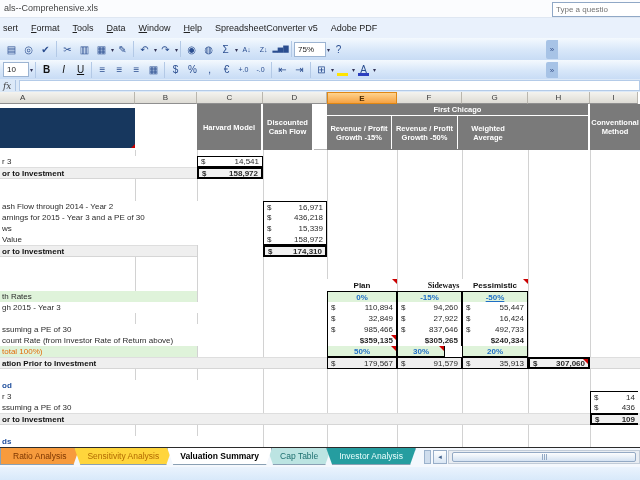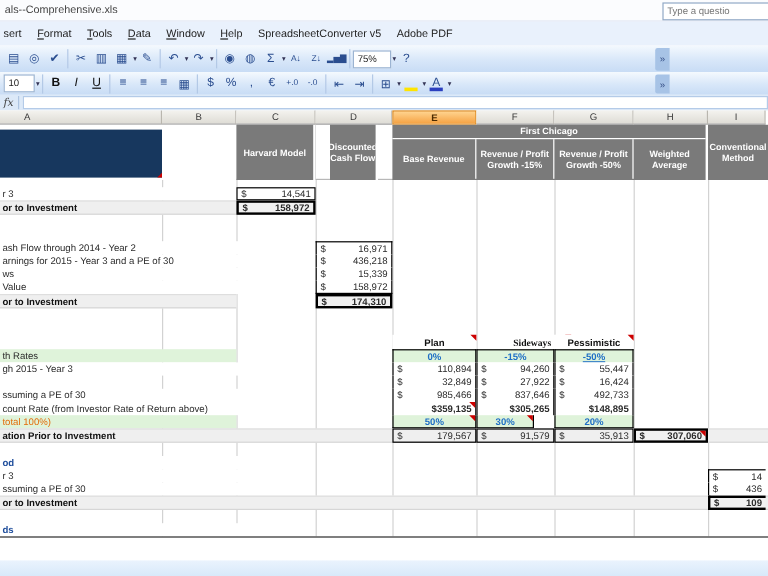--- a/index.html
+++ b/index.html
@@ -209,26 +209,25 @@
     </div>
 
   <div id="hband">
     <div class="hcell white" style="left:0;width:135px">
       <div id="blueblock">
         <div class="tri-br"></div>
       </div>
     </div>
     <div class="hcell white" style="left:135px;width:62px"></div>
     <div class="hcell gapR" style="left:197px;width:66px">Harvard Model</div>
-    <div class="hcell gapR" style="left:275px;width:40px">Discounted
+    <div class="hcell gapR" style="left:263px;width:51px">Discounted
 Cash Flow</div>
     <div id="hgroup" style="left:327px;width:263px">
       <div id="fc-strip">First Chicago</div>
       <div id="fc-subs">
-        <div class="fc-sub" style="width:70px">Base Revenue</div>
         <div class="fc-sub" style="width:65px">Revenue / Profit
 Growth -15%</div>
         <div class="fc-sub" style="width:66px">Revenue / Profit
 Growth -50%</div>
         <div class="fc-sub" style="width:60px">Weighted
 Average</div>
       </div>
     </div>
     <div class="hcell" style="left:590px;width:50px">Conventional
 Method</div>
@@ -352,21 +351,21 @@
         </div>
         <div class="cell money" style="left: 462px; width: 66px;">
           <span>$</span>
           <span>492,733</span>
         </div>
       </div>
       <div class="grid-row" style="height: 11px;">
         <div class="cell lbl">count Rate (from Investor Rate of Return above)</div>
         <div class="cell money end b" style="left: 327px; width: 70px;">$359,135<div class="tri"></div></div>
         <div class="cell money end b" style="left: 397px; width: 65px;">$305,265</div>
-        <div class="cell money end b" style="left: 462px; width: 66px;">$148,895</div>
+        <div class="cell money end b" style="left: 462px; width: 66px;">$240,334</div>
       </div>
       <div class="grid-row" style="height: 11px;">
         <div class="greenfill"></div>
         <div class="cell lbl t o">total 100%)</div>
         <div class="cell money pct bb" style="left: 327px; width: 70px;">50%<div class="tri"></div></div>
         <div class="cell money pct bb" style="left: 397px; width: 48px;">30%<div class="tri"></div></div>
         <div class="cell money pct bb" style="left: 462px; width: 66px;">20%</div>
       </div>
       <div class="grid-row" style="height: 12px;">
         <div class="bandfill" style="width: 640px;"></div>
@@ -415,15 +414,33 @@
           <span>109</span>
         </div>
       </div>
       <div class="grid-row" style="height: 11px;"></div>
       <div class="grid-row" style="height: 11px;">
         <div class="cell lbl blue">ds</div>
       </div>
     </div>
   <div id="sheetedge"></div>
 
+  <div id="tabbar">
+    <div id="tabs">
+        <div class="tab" style="background: rgb(247, 155, 61); color: rgb(125, 54, 0);">Ratio Analysis</div>
+        <div class="tab" style="background: rgb(255, 213, 60); color: rgb(178, 106, 0);">Sensitivity Analysis</div>
+        <div class="tab active" style="background: rgb(255, 255, 255); color: rgb(0, 0, 0);">Valuation Summary</div>
+        <div class="tab" style="background: rgb(188, 228, 226); color: rgb(29, 111, 111);">Cap Table</div>
+        <div class="tab" style="background: rgb(37, 157, 160); color: rgb(234, 255, 254);">Investor Analysis</div>
+      </div>
+    <div id="hsplit"></div>
+    <div id="harrow">◂</div>
+    <div id="htrack">
+      <div id="hthumb">
+          <i></i>
+          <i></i>
+          <i></i>
+        </div>
+    </div>
+  </div>
 
   <div id="statusbar"></div>
 </div>
 
 </body></html>

